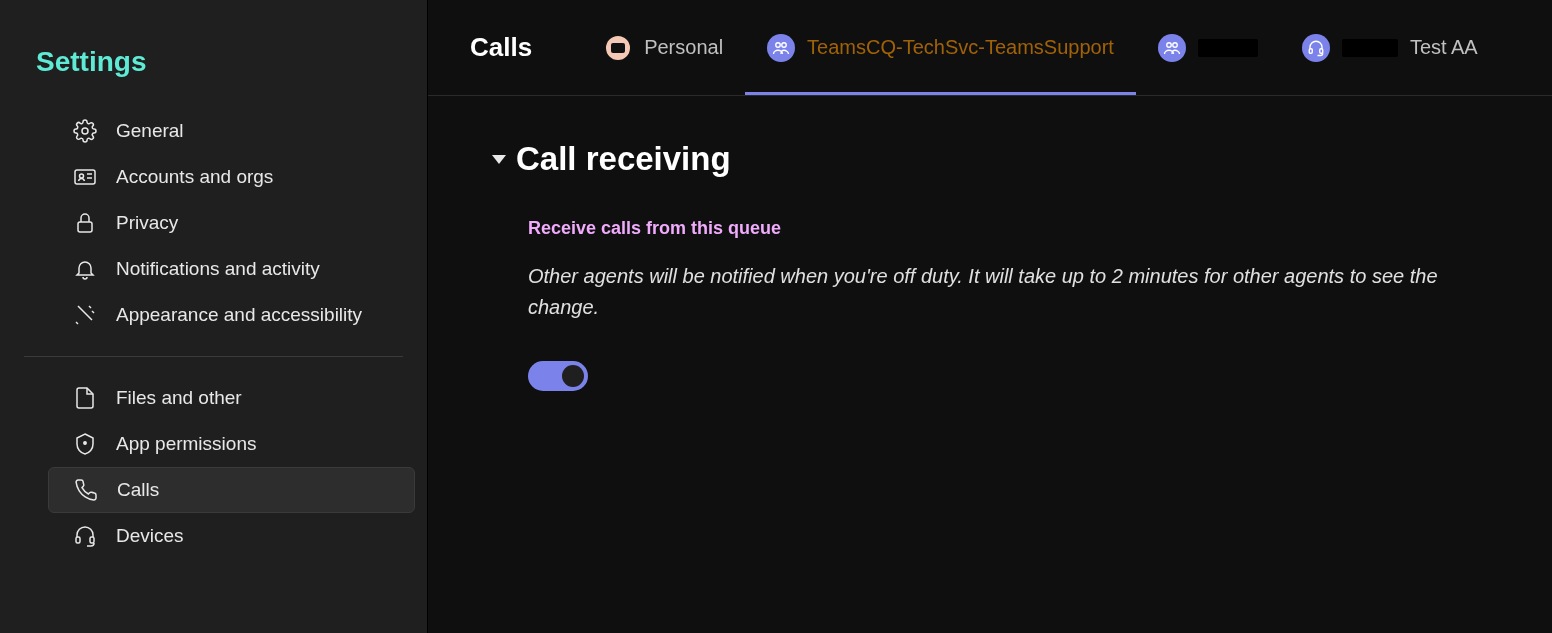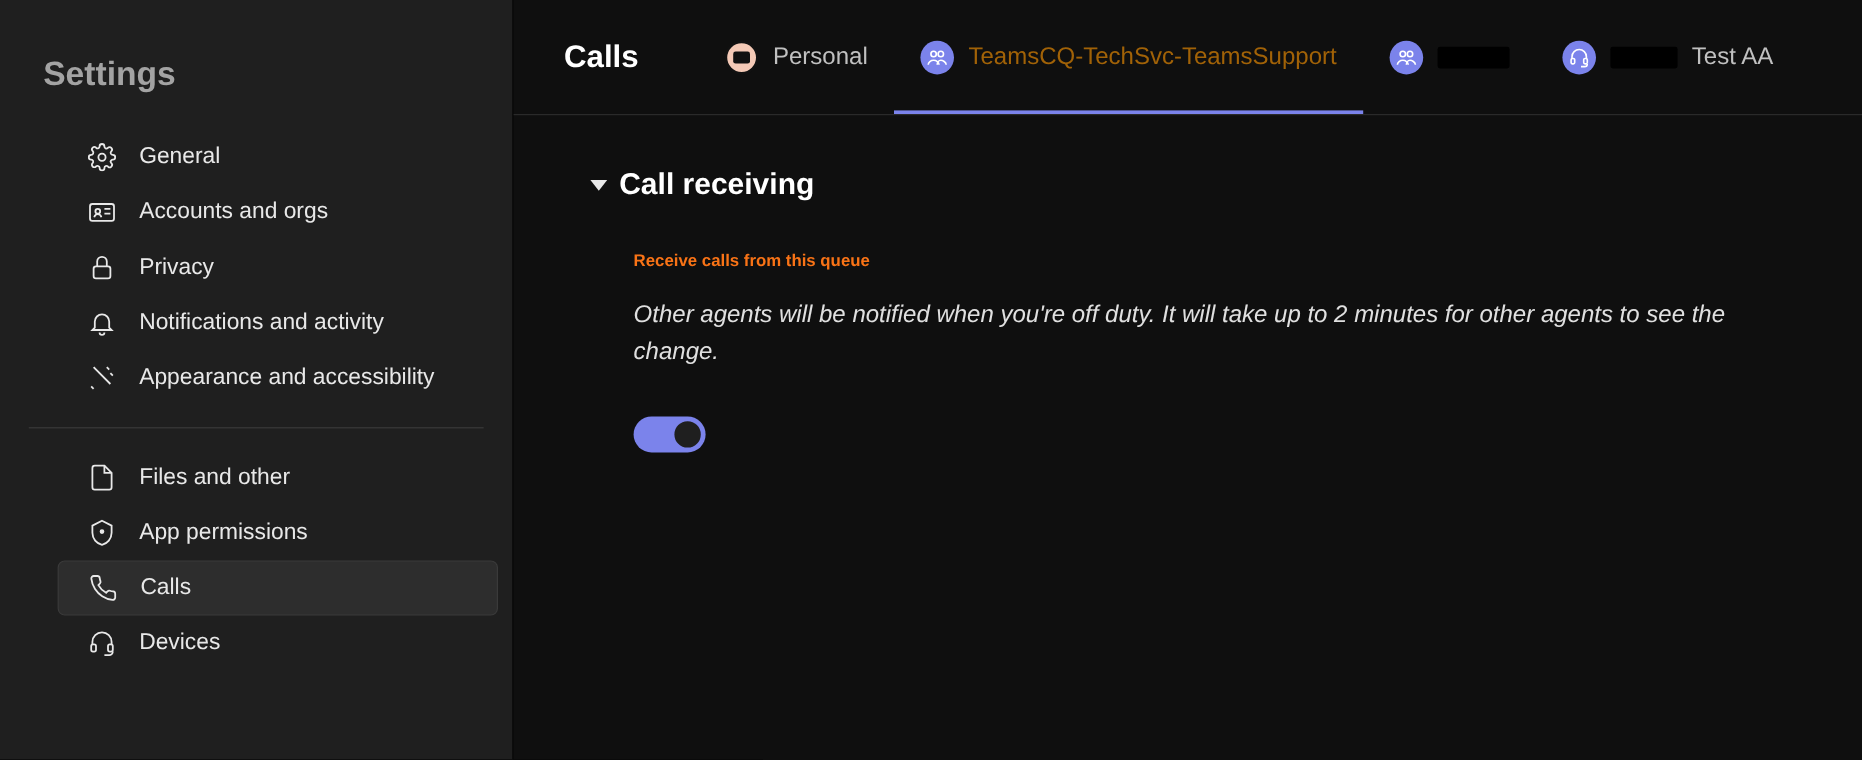--- a/index.html
+++ b/index.html
@@ -20,21 +20,21 @@
       width: 428px;
       background: #1f1f1f;
       border-right: 1px solid #000;
       padding-top: 28px;
       overflow-y: auto;
     }
     .sidebar-title {
       font-size: 28px;
       font-weight: 700;
       padding: 18px 36px 30px 36px;
-      color: #a3a3a3;
+      color: #5eead4;
     }
     .nav-list {
       list-style: none;
       padding: 0 12px;
       margin-left: 36px;
     }
     .nav-item {
       display: flex;
       align-items: center;
       gap: 18px;
@@ -156,32 +156,32 @@
       margin-bottom: 40px;
       cursor: pointer;
     }
     .caret-down {
       width: 0; height: 0;
       border-left: 7px solid transparent;
       border-right: 7px solid transparent;
       border-top: 9px solid #e8e8e8;
     }
     .section-title {
-      font-size: 25px;
+      font-size: 33px;
       font-weight: 700;
       color: #fff;
     }
     .setting-block {
       padding-left: 36px;
       max-width: 1000px;
     }
     .setting-title {
-      font-size: 14px;
+      font-size: 18px;
       font-weight: 600;
-      color: #f97316;
+      color: #f0abfc;
       margin-bottom: 22px;
     }
     .setting-desc {
       font-size: 20px;
       line-height: 1.55;
       color: #e0e0e0;
       margin-bottom: 38px;
       font-style: italic;
     }
     

